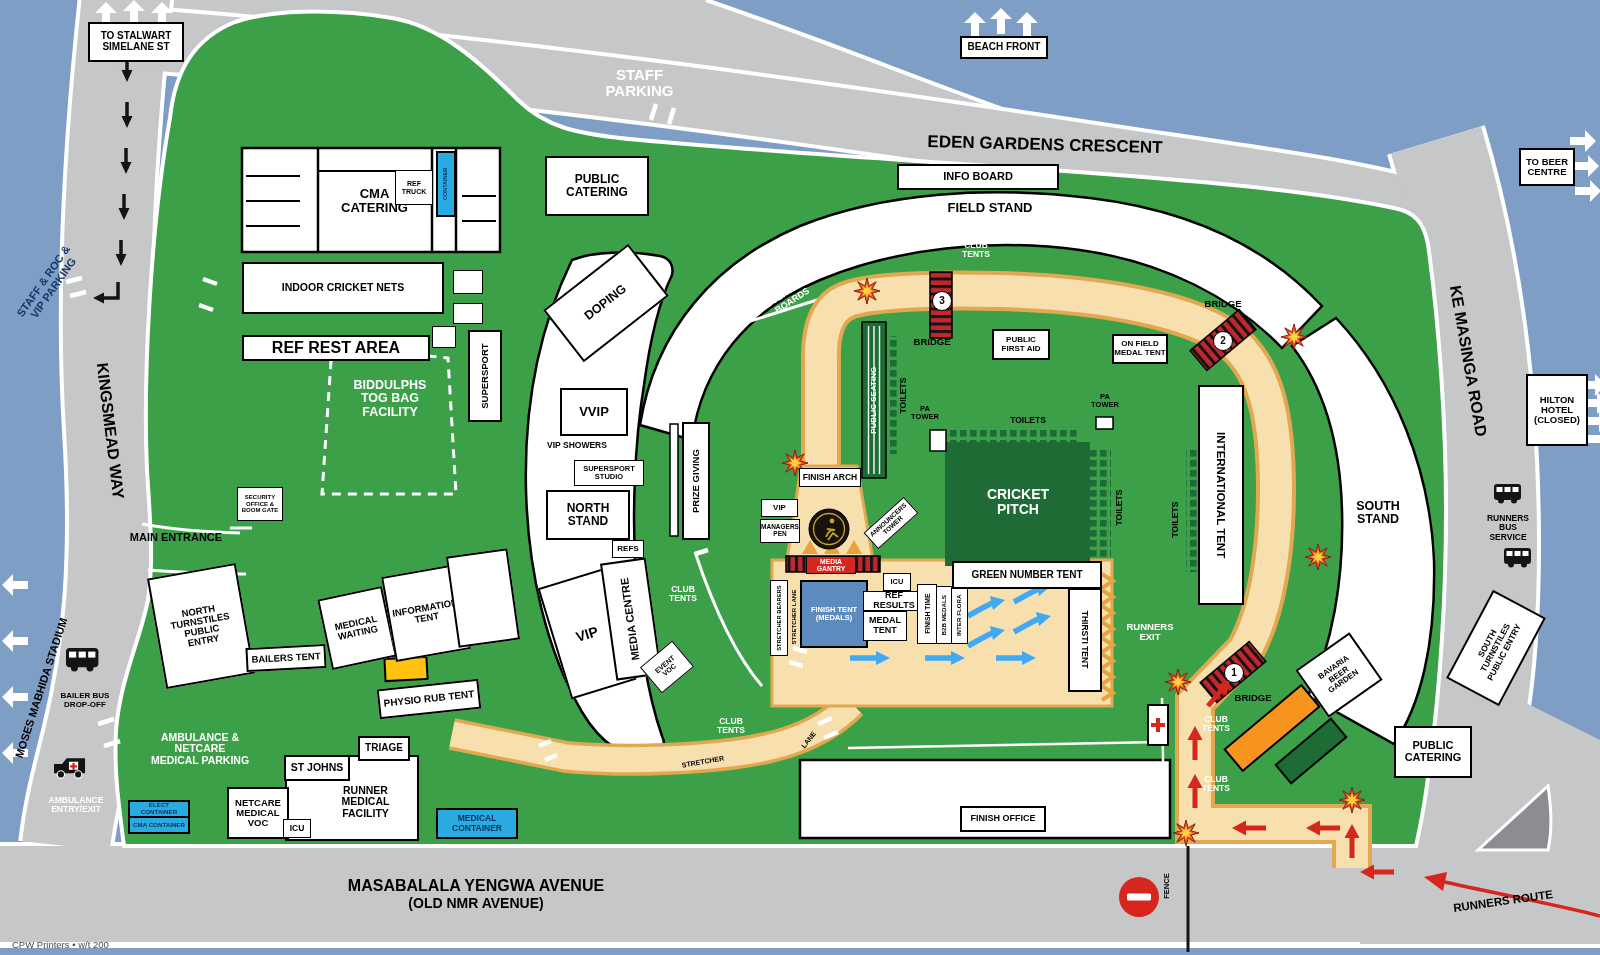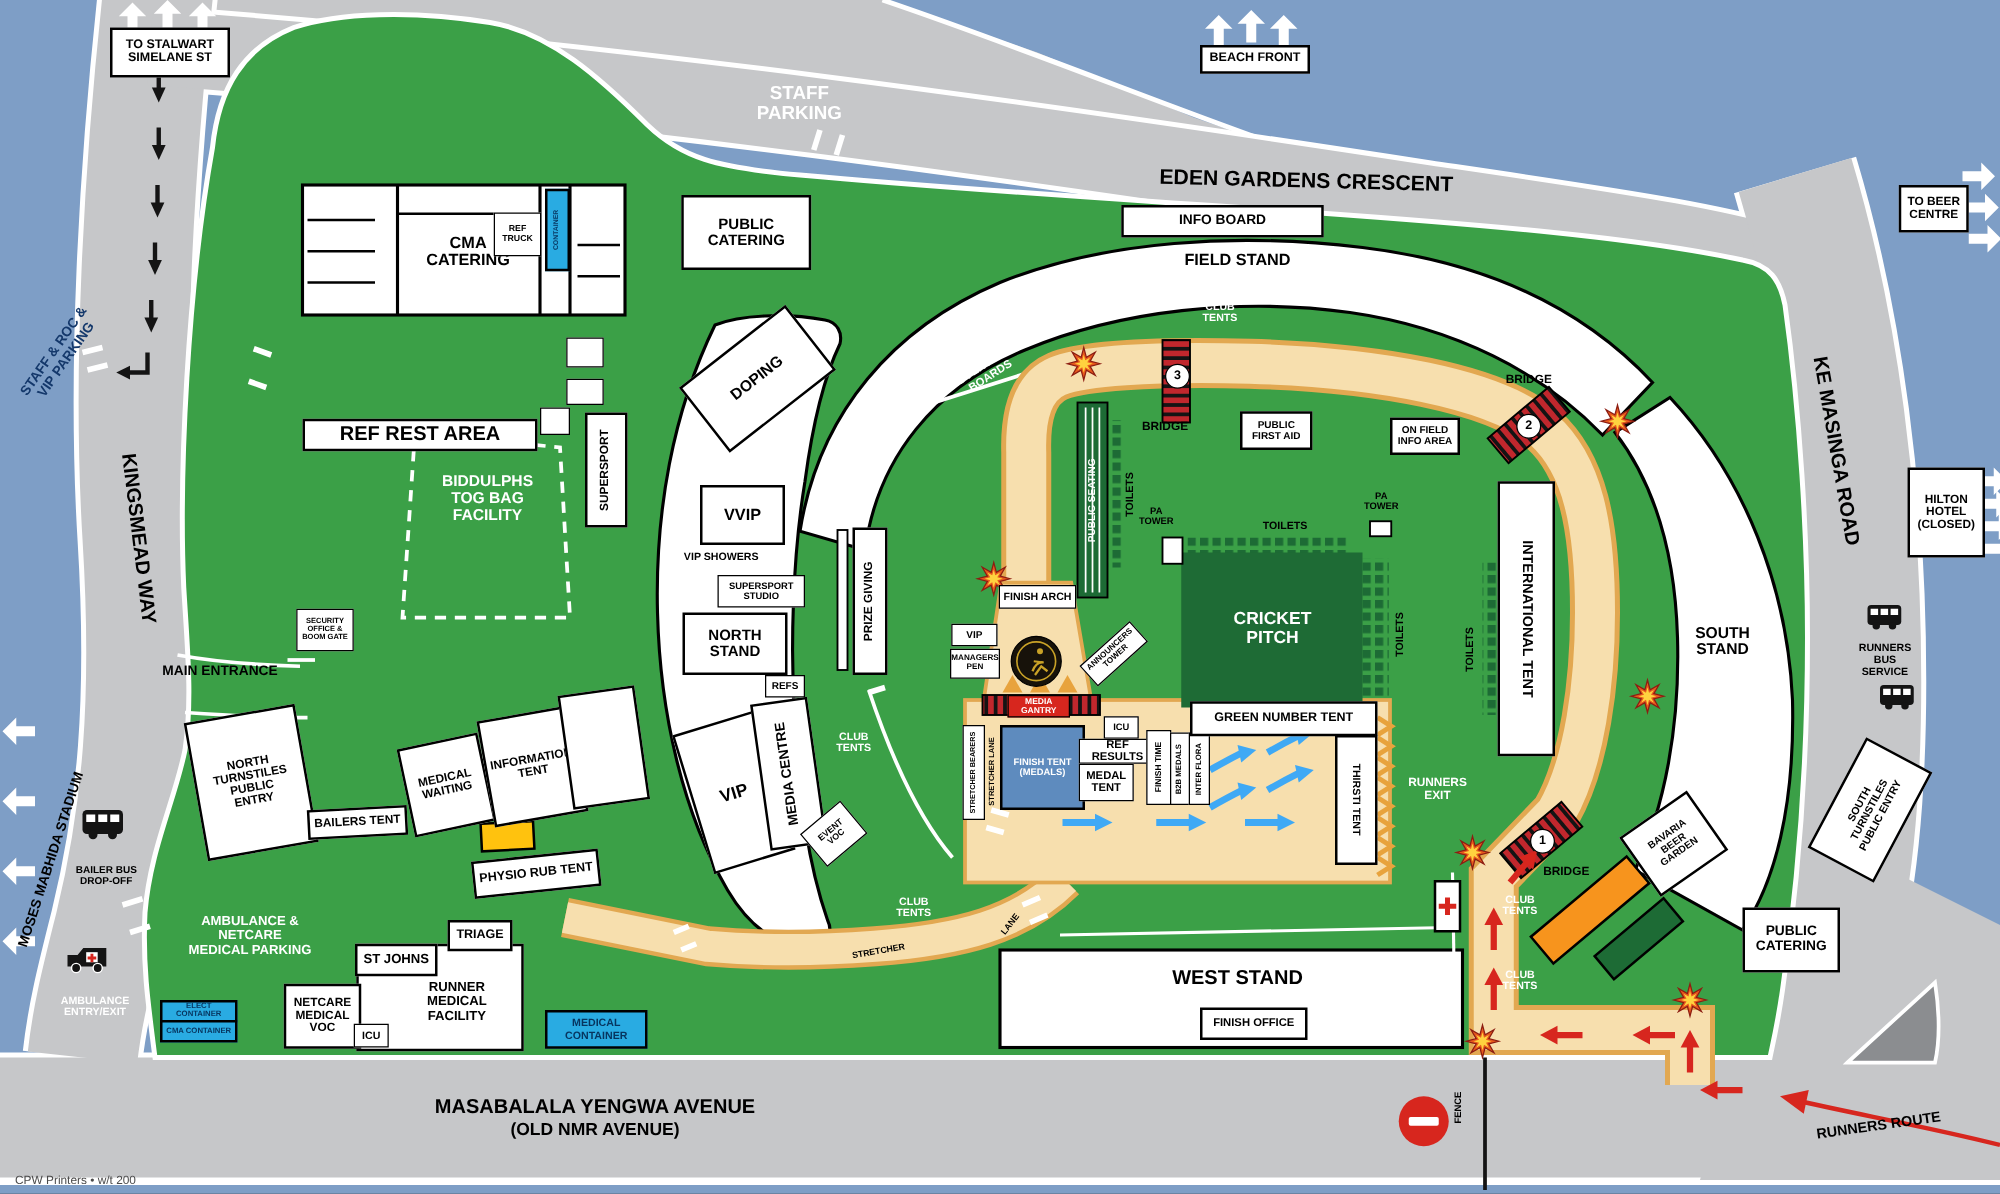--- a/index.html
+++ b/index.html
@@ -312,20 +312,21 @@
 SERVICE</div>
 <div class="lb gray" style="left:12px;top:938px;width:200px;height:14px;font-size:9.5px;justify-content:flex-start;text-align:left;font-weight:400">CPW Printers • w/t 200</div>
 
 <div class="lb box" style="left:545px;top:156px;width:100px;height:56px;font-size:12px">PUBLIC
 CATERING</div>
 <div class="lb" style="left:322px;top:178px;width:105px;height:46px;font-size:13px">CMA
 CATERING</div>
 <div class="lb box bthin" style="left:395px;top:170px;width:36px;height:33px;font-size:7px">REF
 TRUCK</div>
 <div class="lb bluebox" style="left:436px;top:151px;width:16px;height:62px"><span class="vt" style="font-size:5.5px">CONTAINER</span></div>
+<div class="lb box" style="left:242px;top:262px;width:198px;height:48px;font-size:10.5px">INDOOR CRICKET NETS</div>
 <div class="lb box" style="left:242px;top:335px;width:184px;height:22px;font-size:16px">REF REST AREA</div>
 <div class="lb box" style="left:468px;top:330px;width:30px;height:88px"><span class="vt" style="font-size:9.5px">SUPERSPORT</span></div>
 <div class="lb box bthin" style="left:453px;top:270px;width:28px;height:22px"></div>
 <div class="lb box bthin" style="left:453px;top:303px;width:28px;height:19px"></div>
 <div class="lb box bthin" style="left:432px;top:326px;width:22px;height:20px"></div>
 <div class="lb w" style="left:330px;top:368px;width:120px;height:62px;font-size:12.5px">BIDDULPHS
 TOG BAG
 FACILITY</div>
 <div class="lb box bthin" style="left:237px;top:487px;width:44px;height:32px;font-size:6px">SECURITY
 OFFICE &amp;
@@ -363,21 +364,21 @@
 BOARDS</div>
 <div class="lb" style="left:905px;top:336px;width:54px;height:12px;font-size:9.5px">BRIDGE</div>
 <div class="lb" style="left:1196px;top:298px;width:54px;height:12px;font-size:9.5px">BRIDGE</div>
 <div class="lb" style="left:1226px;top:692px;width:54px;height:12px;font-size:9.5px">BRIDGE</div>
 <div class="lb circle" style="left:932px;top:291px;width:18px;height:18px;font-size:10px">3</div>
 <div class="lb circle" style="left:1213px;top:331px;width:18px;height:18px;font-size:10px">2</div>
 <div class="lb circle" style="left:1224px;top:663px;width:18px;height:18px;font-size:10px">1</div>
 <div class="lb box" style="left:992px;top:329px;width:54px;height:27px;font-size:8px">PUBLIC
 FIRST AID</div>
 <div class="lb box" style="left:1112px;top:334px;width:52px;height:26px;font-size:8px">ON FIELD
-INFO AREA</div>
+MEDAL TENT</div>
 <div class="lb w" style="left:862px;top:322px;width:24px;height:156px"><span class="vt" style="font-size:8px">PUBLIC SEATING</span></div>
 <div class="lb" style="left:896px;top:368px;width:16px;height:56px"><span class="vt" style="font-size:8.5px">TOILETS</span></div>
 <div class="lb" style="left:998px;top:415px;width:60px;height:12px;font-size:8.5px">TOILETS</div>
 <div class="lb" style="left:1112px;top:480px;width:16px;height:56px"><span class="vt" style="font-size:8.5px">TOILETS</span></div>
 <div class="lb" style="left:1168px;top:492px;width:16px;height:56px"><span class="vt" style="font-size:8.5px">TOILETS</span></div>
 <div class="lb" style="left:908px;top:402px;width:34px;height:22px;font-size:7.5px">PA
 TOWER</div>
 <div class="lb" style="left:1088px;top:390px;width:34px;height:22px;font-size:7.5px">PA
 TOWER</div>
 <div class="lb w" style="left:950px;top:480px;width:136px;height:44px;font-size:14px">CRICKET
@@ -386,21 +387,20 @@
 <div class="lb" style="left:1338px;top:496px;width:80px;height:34px;font-size:12.5px">SOUTH
 STAND</div>
 <div class="lb box" style="left:1306px;top:646px;width:62px;height:54px;font-size:8px;transform:rotate(-35deg)">BAVARIA
 BEER
 GARDEN</div>
 <div class="lb box" style="left:1446px;top:618px;width:96px;height:56px;font-size:8.5px;transform:rotate(-62deg)">SOUTH
 TURNSTILES
 PUBLIC ENTRY</div>
 <div class="lb box" style="left:1394px;top:726px;width:74px;height:48px;font-size:11px">PUBLIC
 CATERING</div>
-<div class="lb" style="left:880px;top:768px;width:220px;height:30px;font-size:16px">WEST STAND</div>
 <div class="lb box" style="left:960px;top:806px;width:82px;height:22px;font-size:9px">FINISH OFFICE</div>
 <div class="lb box" style="left:156px;top:570px;width:86px;height:108px;font-size:9.5px;transform:rotate(-10deg)">NORTH
 TURNSTILES
 PUBLIC
 ENTRY</div>
 
 <div class="lb box bthin" style="left:799px;top:468px;width:60px;height:17px;font-size:8.5px">FINISH ARCH</div>
 <div class="lb box bthin" style="left:761px;top:499px;width:35px;height:16px;font-size:8px">VIP</div>
 <div class="lb box bthin" style="left:760px;top:519px;width:38px;height:22px;font-size:6.5px">MANAGERS
 PEN</div>

